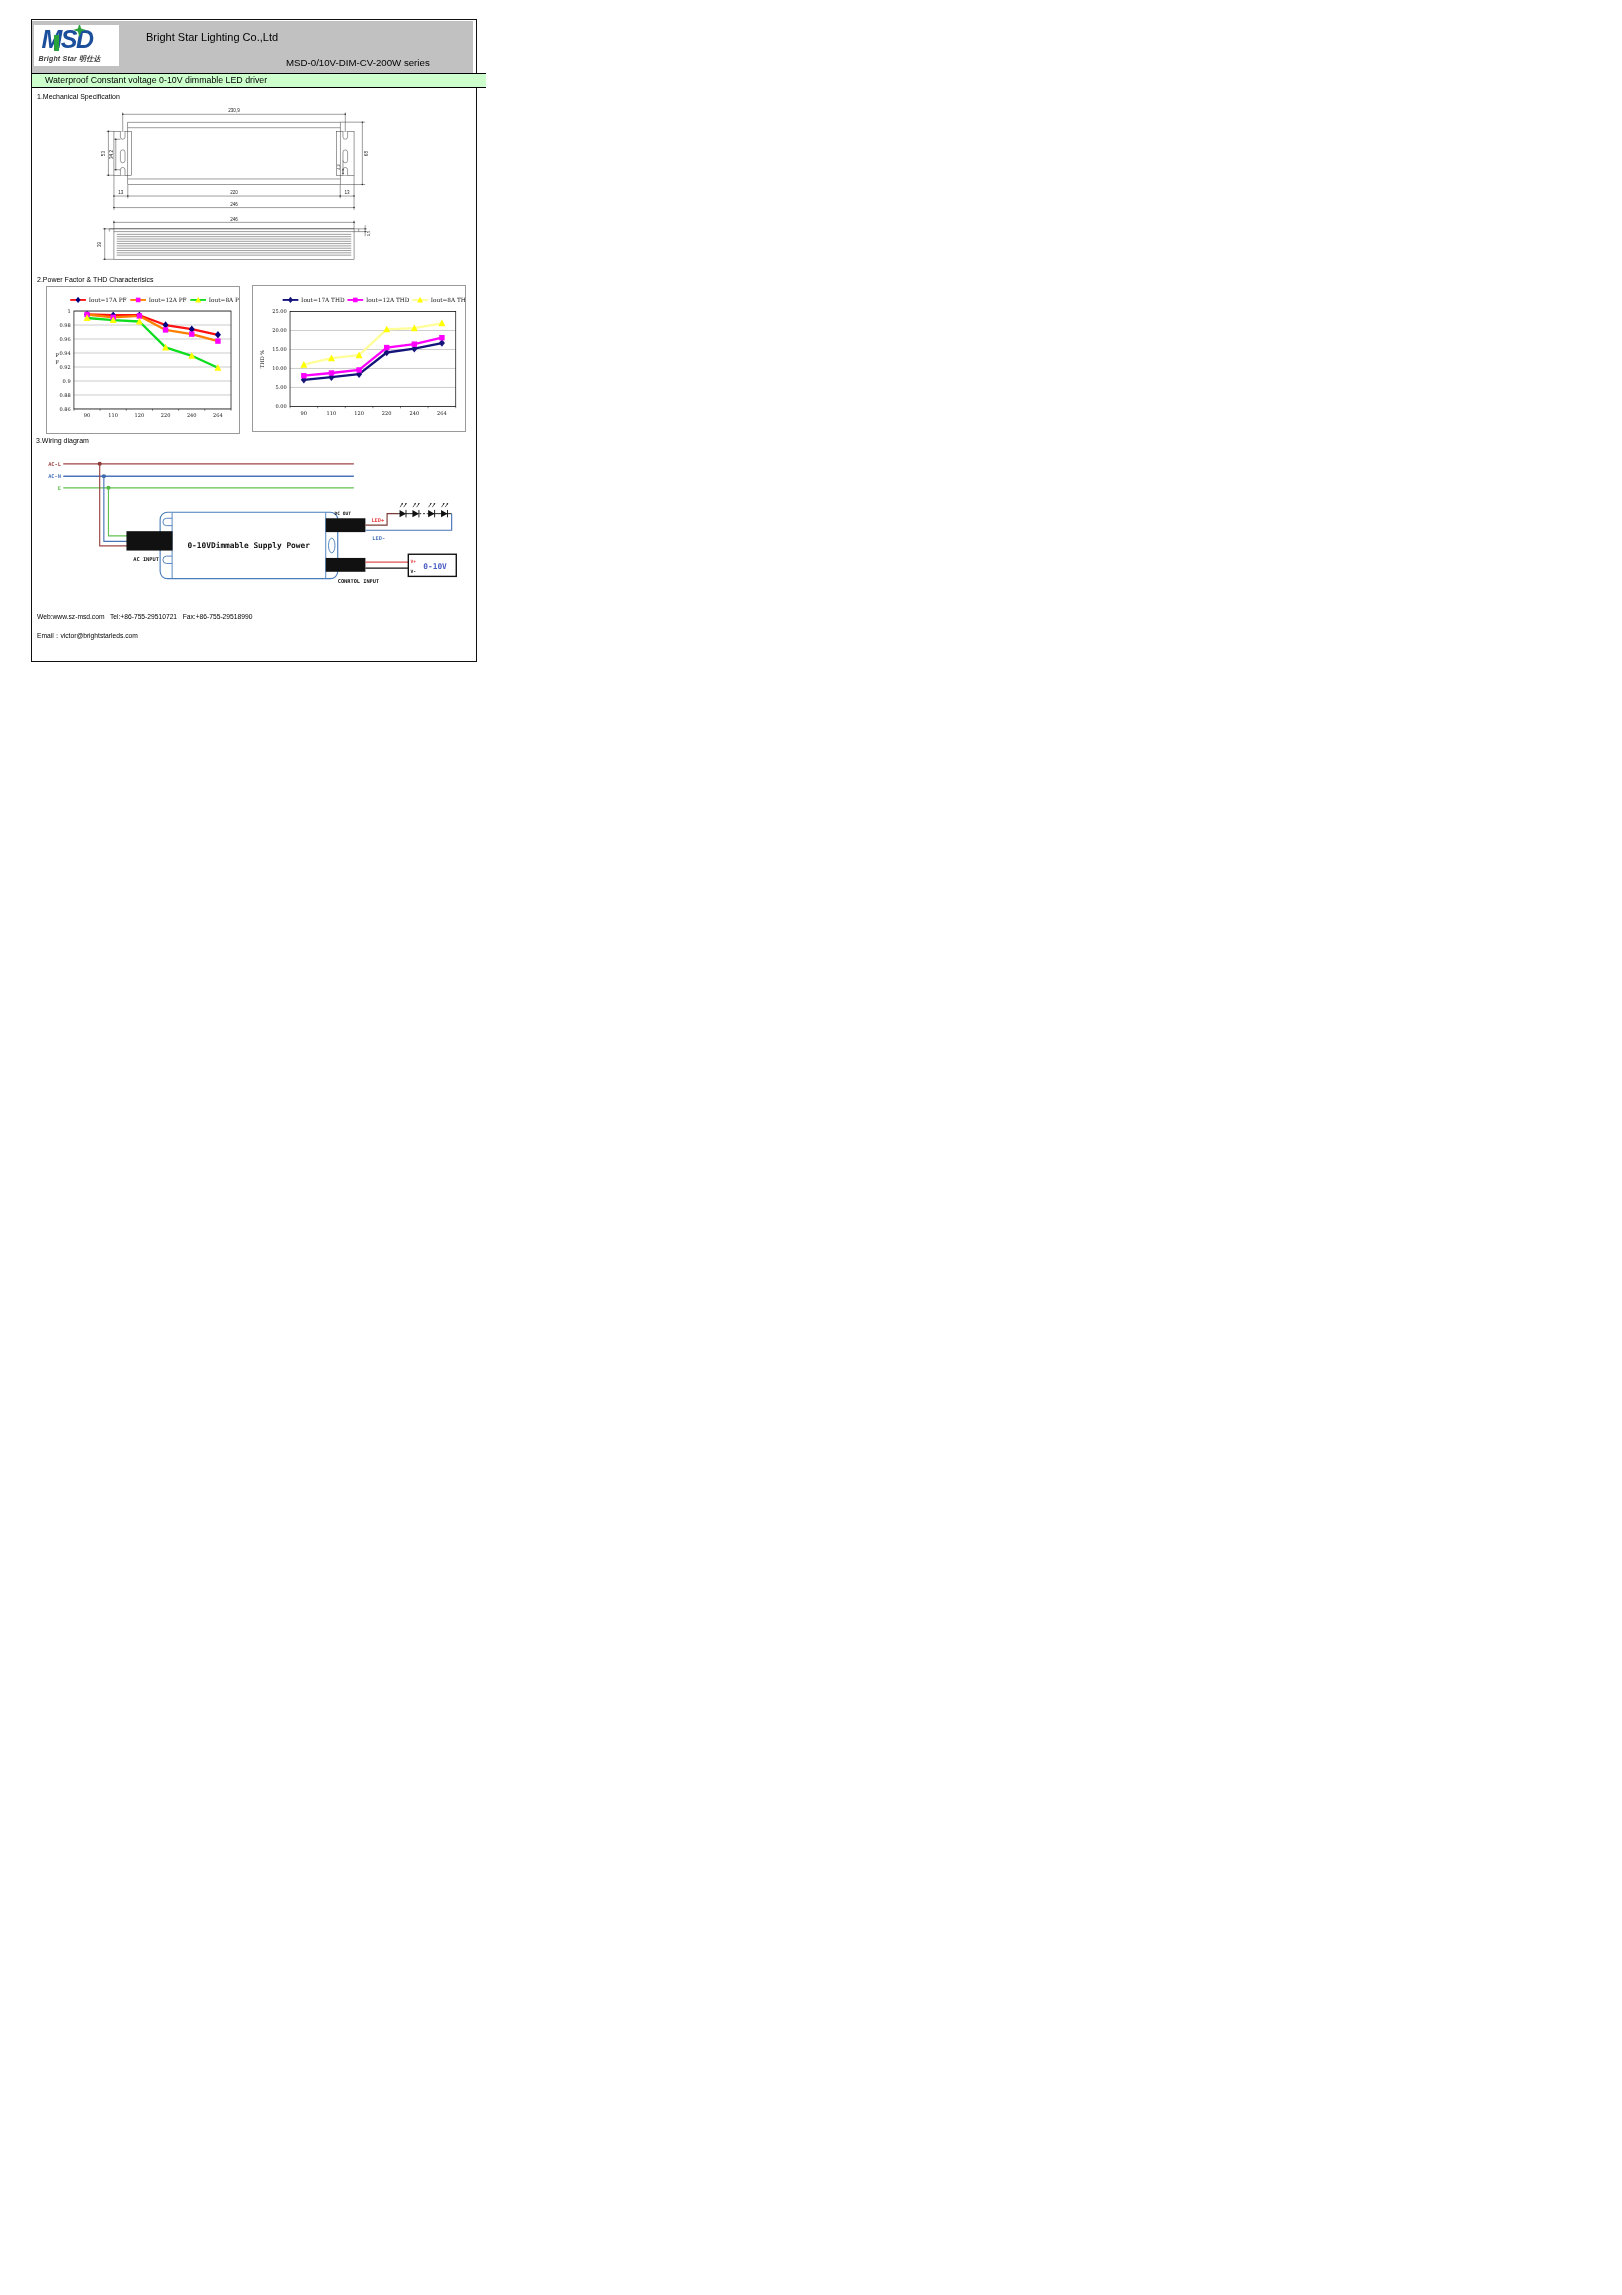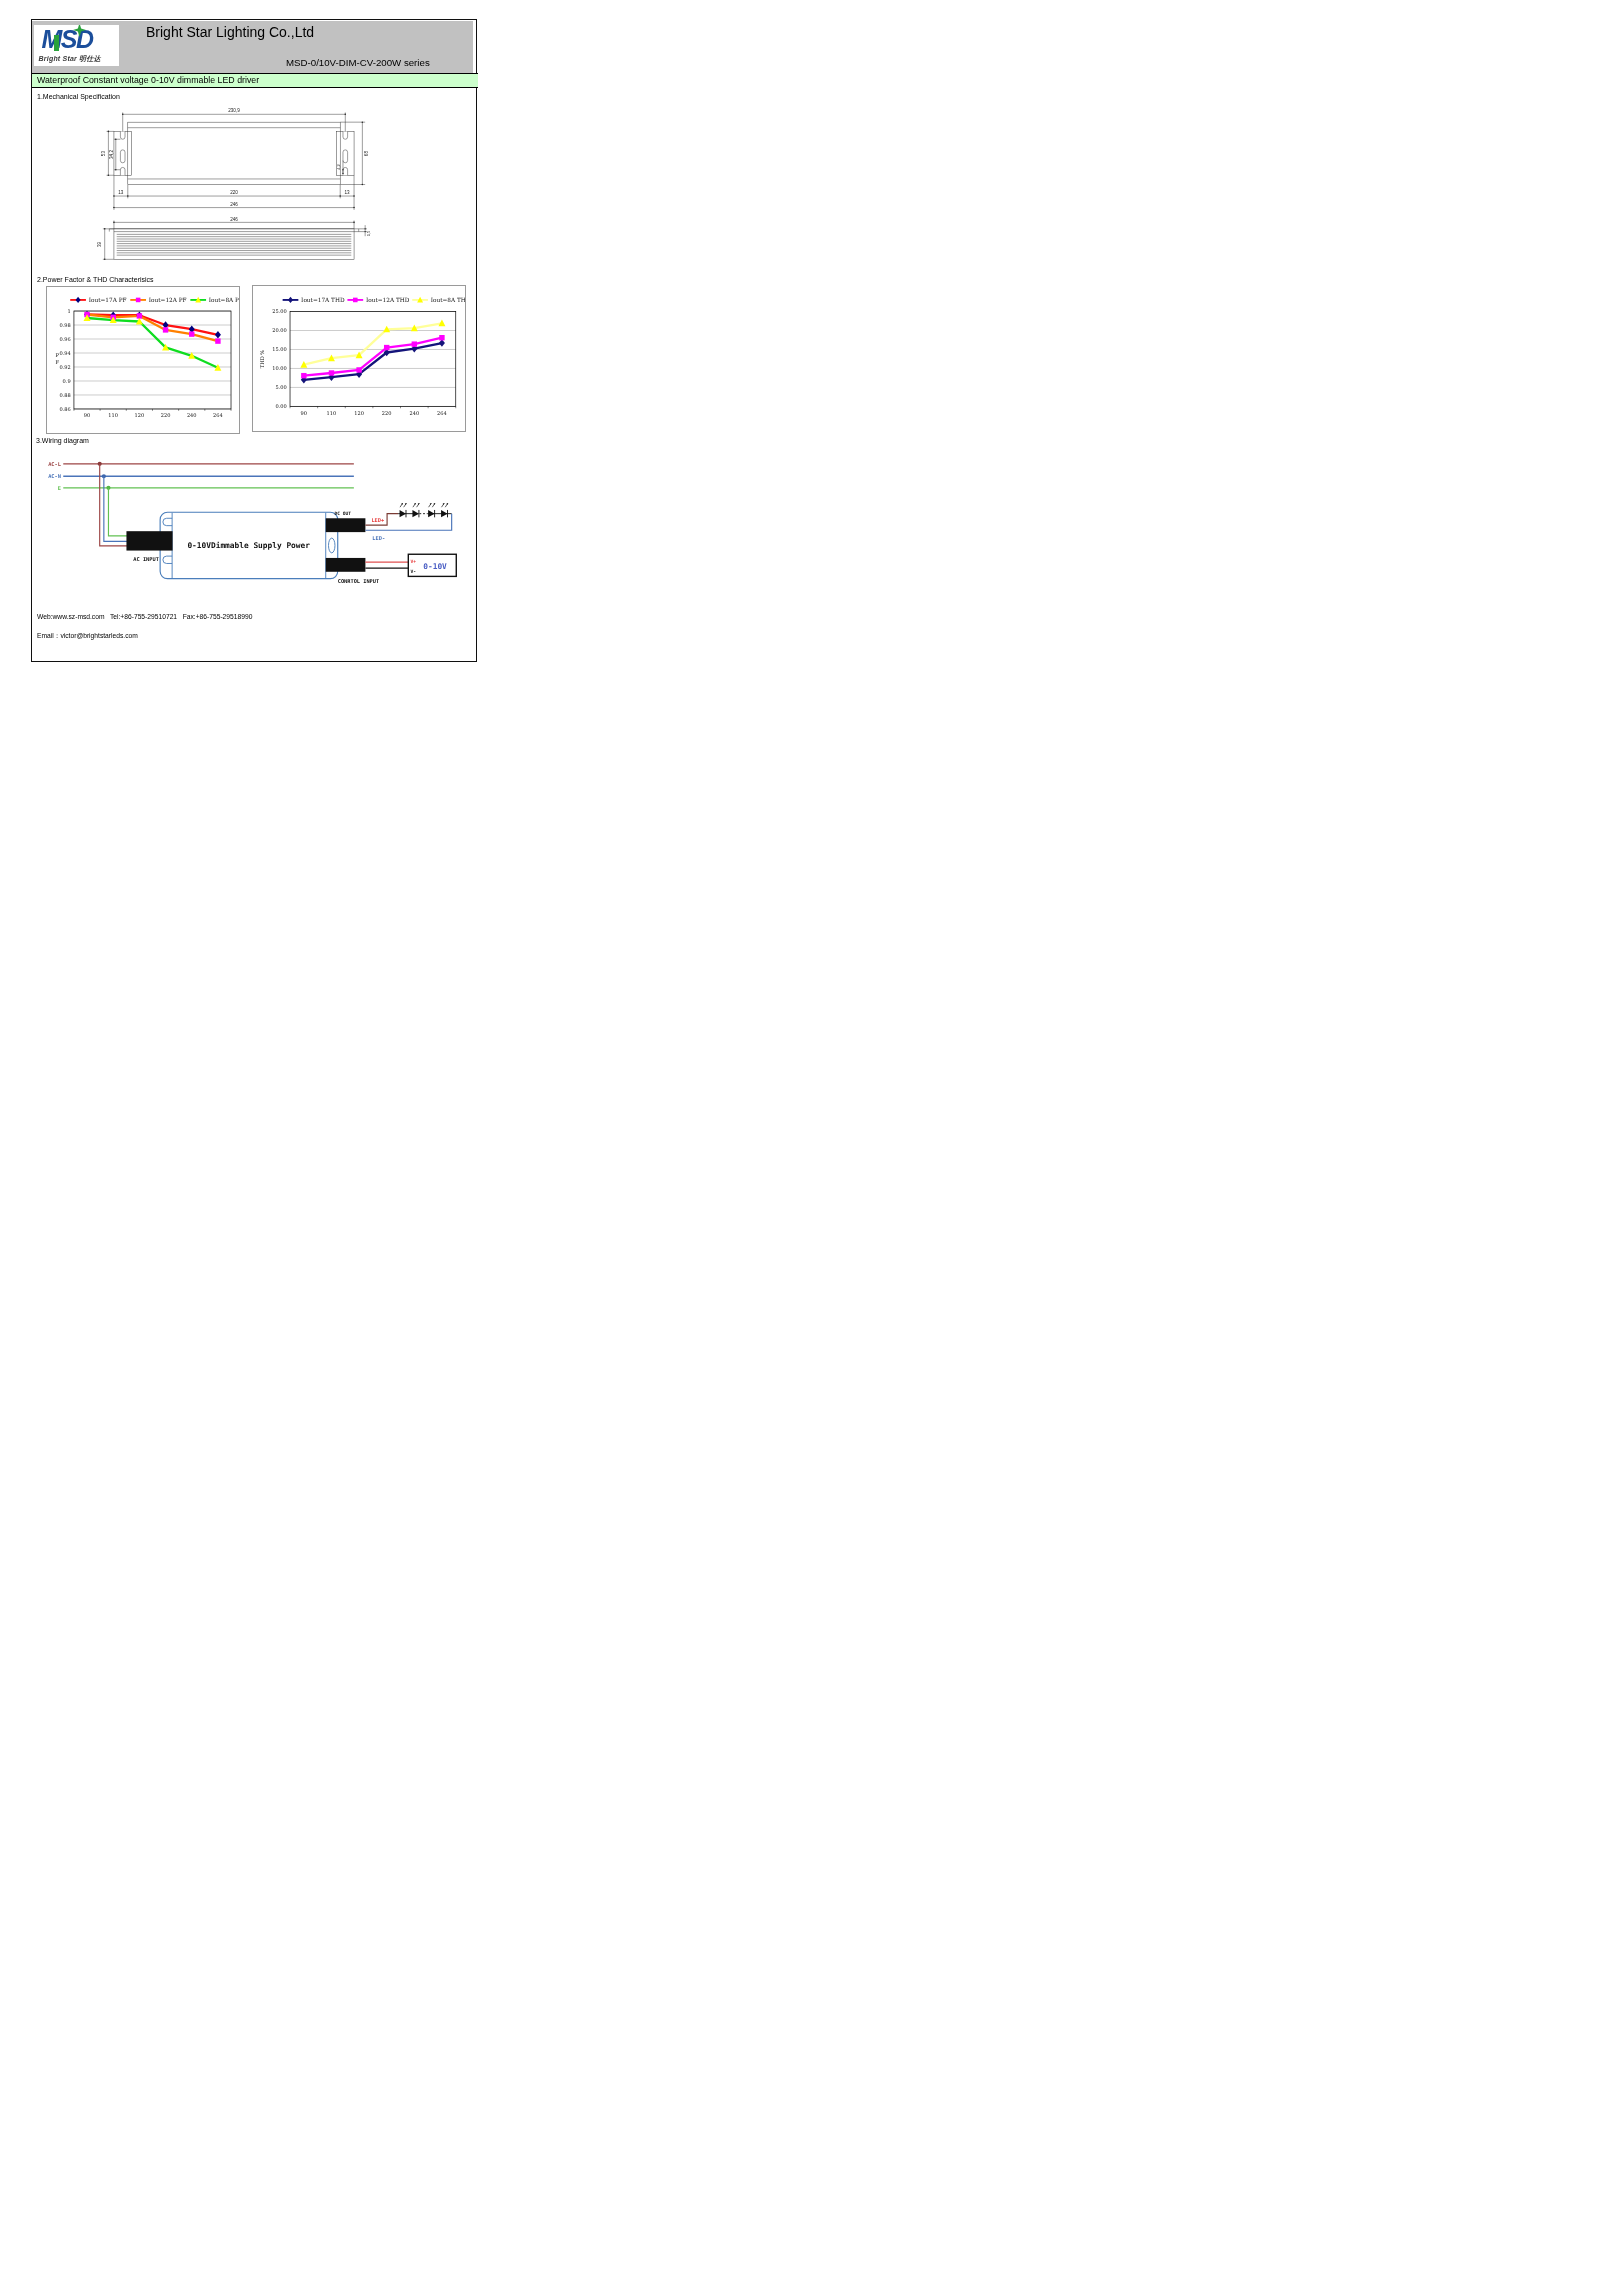--- a/index.html
+++ b/index.html
@@ -5,23 +5,23 @@
   html,body{margin:0;padding:0;background:#fff;}
   body{width:509px;height:720px;position:relative;font-family:"Liberation Sans",sans-serif;color:#000;}
   .abs{position:absolute;}
   .page-frame{left:31px;top:19.4px;width:444px;height:641px;border:1.4px solid #101010;background:#fff;}
   .header-band{left:32px;top:21px;width:441px;height:52px;background:#c1c1c1;}
   .logo-box{left:34px;top:24.5px;width:85px;height:41px;background:#fff;overflow:hidden;font-style:italic;}
   .logo-mark{position:absolute;left:7.4px;top:0.9px;font-size:25px;font-weight:bold;letter-spacing:-1.4px;color:#1b4e9b;line-height:28px;}
   .logo-greenbar{position:absolute;left:20.4px;top:10.2px;width:5.1px;height:16.7px;background:#2aa23c;}
   .logo-star{position:absolute;left:39px;top:-1.4px;}
   .logo-tagline{position:absolute;left:4.6px;top:29px;font-size:7px;font-weight:bold;color:#3a3a3a;letter-spacing:0.2px;white-space:nowrap;}
-  .company-name{left:146px;top:24px;font-size:14px;}
+  .company-name{left:146px;top:31px;font-size:11px;}
   .series-title{left:286px;top:57px;font-size:9.7px;}
-  .banner{left:32px;top:73px;width:441px;height:13.4px;background:#ccffcc;border-top:0.9px solid #000;border-bottom:0.9px solid #000;font-size:8.8px;line-height:13px;padding-left:5px;box-sizing:content-box;}
+  .banner{left:32px;top:73px;width:441px;height:13.4px;background:#ccffcc;border-top:0.9px solid #000;border-bottom:0.9px solid #000;font-size:8.8px;line-height:13px;padding-left:13px;box-sizing:content-box;}
   .sec-head{font-size:7px;}
   .chart-box{background:#fff;border:0.9px solid #9a9a9a;}
   .ctick{font-family:"DejaVu Serif",serif;font-size:11px;fill:#111;}
   .clegend{font-family:"DejaVu Serif",serif;font-size:12.5px;fill:#111;}
   .mln{stroke:#2b2b2b;stroke-width:1;fill:none;}
   .mfill{stroke:#2b2b2b;stroke-width:1;fill:#fff;}
   .mtx{font-family:"Liberation Sans",sans-serif;font-size:10px;fill:#222;}
   .mtx9{font-family:"Liberation Sans",sans-serif;font-size:9px;fill:#222;}
   .mdot{fill:#2b2b2b;}
   .wlab{font-family:"DejaVu Sans Mono",monospace;font-size:11.5px;font-weight:bold;}

